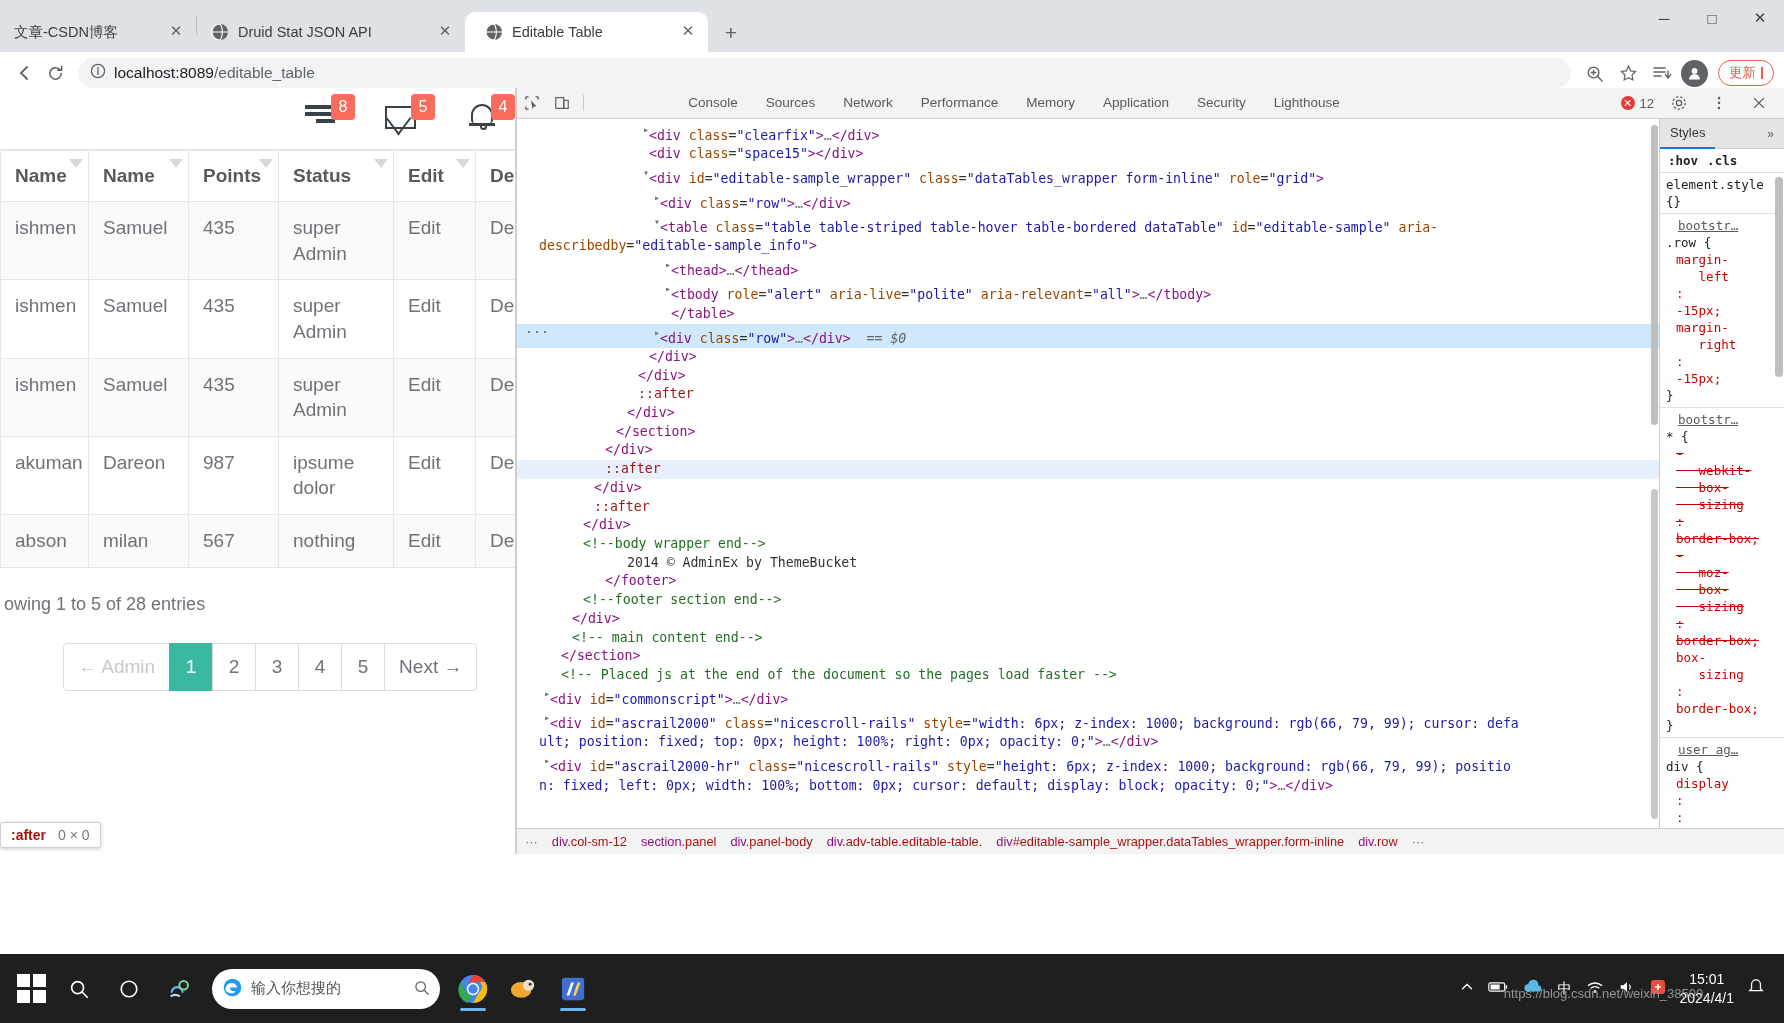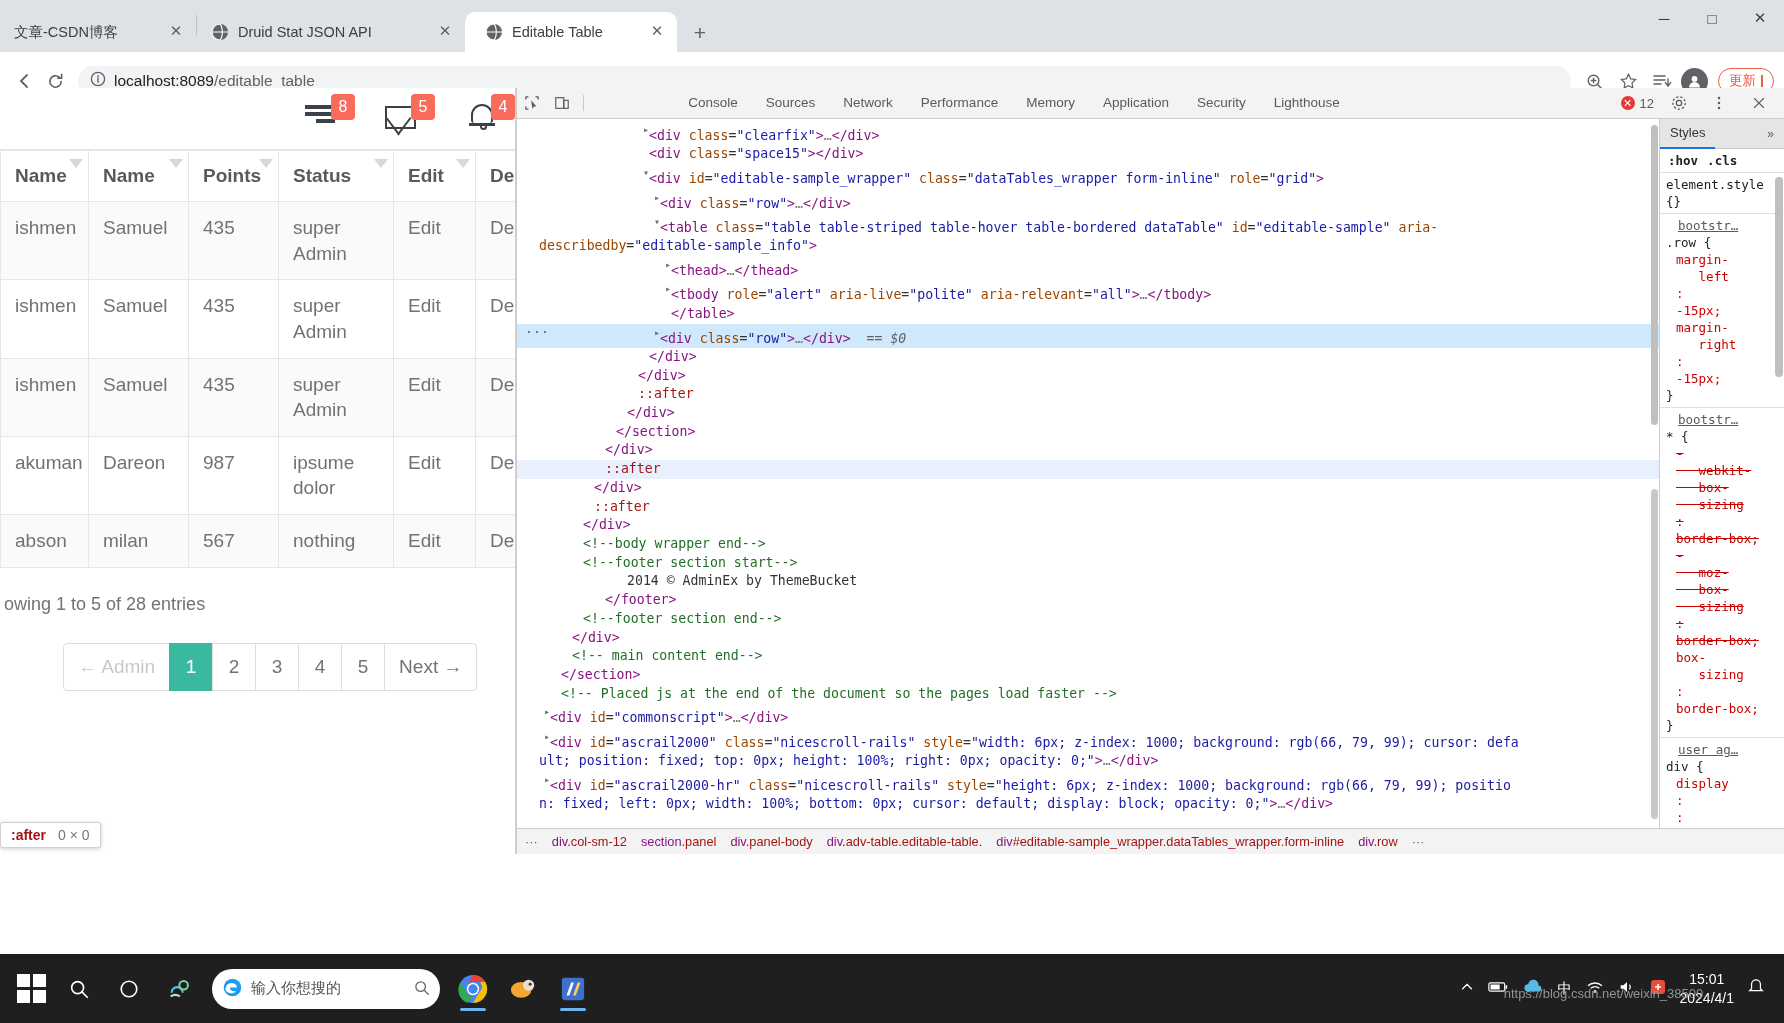--- a/index.html
+++ b/index.html
@@ -38,21 +38,21 @@
   .tab-sep { width: 1px; height: 20px; background: #bdc1c6; align-self: center; margin-bottom: 9px; }
   .newtab {
     width: 30px; height: 30px; margin-left: 8px; margin-bottom: 4px;
     display: flex; align-items: center; justify-content: center;
     font-size: 21px; color: #5f6368; border-radius: 50%;
   }
   .win-controls { position: absolute; top: 0; right: 0; display: flex; height: 36px; }
   .win-btn { width: 48px; height: 36px; display: flex; align-items: center; justify-content: center; color: #3c4043; font-size: 15px;}
 
   .toolbar {
-    position: absolute; top: 60px; left: 0; width: 1784px; height: 42px;
+    position: absolute; top: 52px; left: 0; width: 1784px; height: 42px;
     background: #fff; display: flex; align-items: center; padding: 0 10px;
   }
   .tb-icon { width: 30px; height: 30px; display: flex; align-items: center; justify-content: center; color: #5f6368; }
   .omnibox {
     flex: 1 1 auto; height: 30px; background: #f1f3f4; border-radius: 16px;
     display: flex; align-items: center; gap: 8px; padding: 0 12px; margin: 0 8px;
     font-size: 15.5px; color: #202124;
   }
   .omnibox .urltext { color: #202124; }
   .omnibox .urltext .dim { color: #5f6368; }
@@ -244,21 +244,21 @@
         <span class="favicon">
           <svg width="18" height="18" viewBox="0 0 18 18">
               <circle cx="9" cy="9" r="8" fill="#5f6368"></circle>
               <path d="M9 1a8 8 0 000 16M1 9h16M9 1c3 3 3 13 0 16" stroke="#fff" fill="none" stroke-width="1.1"></path>
             </svg>
         </span>
         <span class="tab-title">Druid Stat JSON API</span>
         <span class="tab-close">✕</span>
       </div>
 
-      <div class="tab active" style="width:212px;padding-left:20px;">
+      <div class="tab active" style="width:243px;padding-left:20px;">
         <span class="favicon">
           <svg width="18" height="18" viewBox="0 0 18 18">
               <circle cx="9" cy="9" r="8" fill="#5f6368"></circle>
               <path d="M9 1a8 8 0 000 16M1 9h16M9 1c3 3 3 13 0 16" stroke="#fff" fill="none" stroke-width="1.1"></path>
             </svg>
         </span>
         <span class="tab-title">Editable Table</span>
         <span class="tab-close">✕</span>
       </div>
 
@@ -500,21 +500,20 @@
             <div class="cl"><span style="display:inline-block;width:113px"></span><span class="punc">&lt;/</span><span class="tagname">div</span><span class="punc">&gt;</span></div>
             <div class="cl"><span style="display:inline-block;width:113px"></span><span class="cmt" style="color:#a31515">::after</span></div>
             <div class="cl"><span style="display:inline-block;width:102px"></span><span class="punc">&lt;/</span><span class="tagname">div</span><span class="punc">&gt;</span></div>
             <div class="cl"><span style="display:inline-block;width:91px"></span><span class="punc">&lt;/</span><span class="tagname">section</span><span class="punc">&gt;</span></div>
             <div class="cl"><span style="display:inline-block;width:80px"></span><span class="punc">&lt;/</span><span class="tagname">div</span><span class="punc">&gt;</span></div>
             <div class="cl sel2"><span style="display:inline-block;width:80px"></span><span style="color:#a31515">::after</span></div>
             <div class="cl"><span style="display:inline-block;width:69px"></span><span class="punc">&lt;/</span><span class="tagname">div</span><span class="punc">&gt;</span></div>
             <div class="cl"><span style="display:inline-block;width:69px"></span><span style="color:#a31515">::after</span></div>
             <div class="cl"><span style="display:inline-block;width:58px"></span><span class="punc">&lt;/</span><span class="tagname">div</span><span class="punc">&gt;</span></div>
             <div class="cl"><span style="display:inline-block;width:58px"></span><span class="cmt">&lt;!--body wrapper end--&gt;</span></div>
-            <div class="cl"><span style="display:inline-block;width:58px"></span><span class="cmt">&lt;!--footer section start--&gt;</span></div>
             <div class="cl"><span style="display:inline-block;width:102px"></span>2014 © AdminEx by ThemeBucket</div>
             <div class="cl"><span style="display:inline-block;width:80px"></span><span class="punc">&lt;/</span><span class="tagname">footer</span><span class="punc">&gt;</span></div>
             <div class="cl"><span style="display:inline-block;width:58px"></span><span class="cmt">&lt;!--footer section end--&gt;</span></div>
             <div class="cl"><span style="display:inline-block;width:47px"></span><span class="punc">&lt;/</span><span class="tagname">div</span><span class="punc">&gt;</span></div>
             <div class="cl"><span style="display:inline-block;width:47px"></span><span class="cmt">&lt;!-- main content end--&gt;</span></div>
             <div class="cl"><span style="display:inline-block;width:36px"></span><span class="punc">&lt;/</span><span class="tagname">section</span><span class="punc">&gt;</span></div>
             <div class="cl"><span style="display:inline-block;width:36px"></span><span class="cmt">&lt;!-- Placed js at the end of the document so the pages load faster --&gt;</span></div>
             <div class="cl"><span style="display:inline-block;width:25px"><span class="arrow" style="float:right">▸</span></span><span class="punc">&lt;</span><span class="tagname">div</span> <span class="attr">id</span>=<span class="val">"commonscript"</span><span class="punc">&gt;</span><span class="ellip">…</span><span class="punc">&lt;/</span><span class="tagname">div</span><span class="punc">&gt;</span></div>
             <div class="cl"><span style="display:inline-block;width:25px"><span class="arrow" style="float:right">▸</span></span><span class="punc">&lt;</span><span class="tagname">div</span> <span class="attr">id</span>=<span class="val">"ascrail2000"</span> <span class="attr">class</span>=<span class="val">"nicescroll-rails"</span> <span class="attr">style</span>=<span class="val">"width: 6px; z-index: 1000; background: rgb(66, 79, 99); cursor: defa</span></div>
             <div class="cl"><span style="display:inline-block;width:14px"></span><span class="val">ult; position: fixed; top: 0px; height: 100%; right: 0px; opacity: 0;"</span><span class="punc">&gt;</span><span class="ellip">…</span><span class="punc">&lt;/</span><span class="tagname">div</span><span class="punc">&gt;</span></div>

